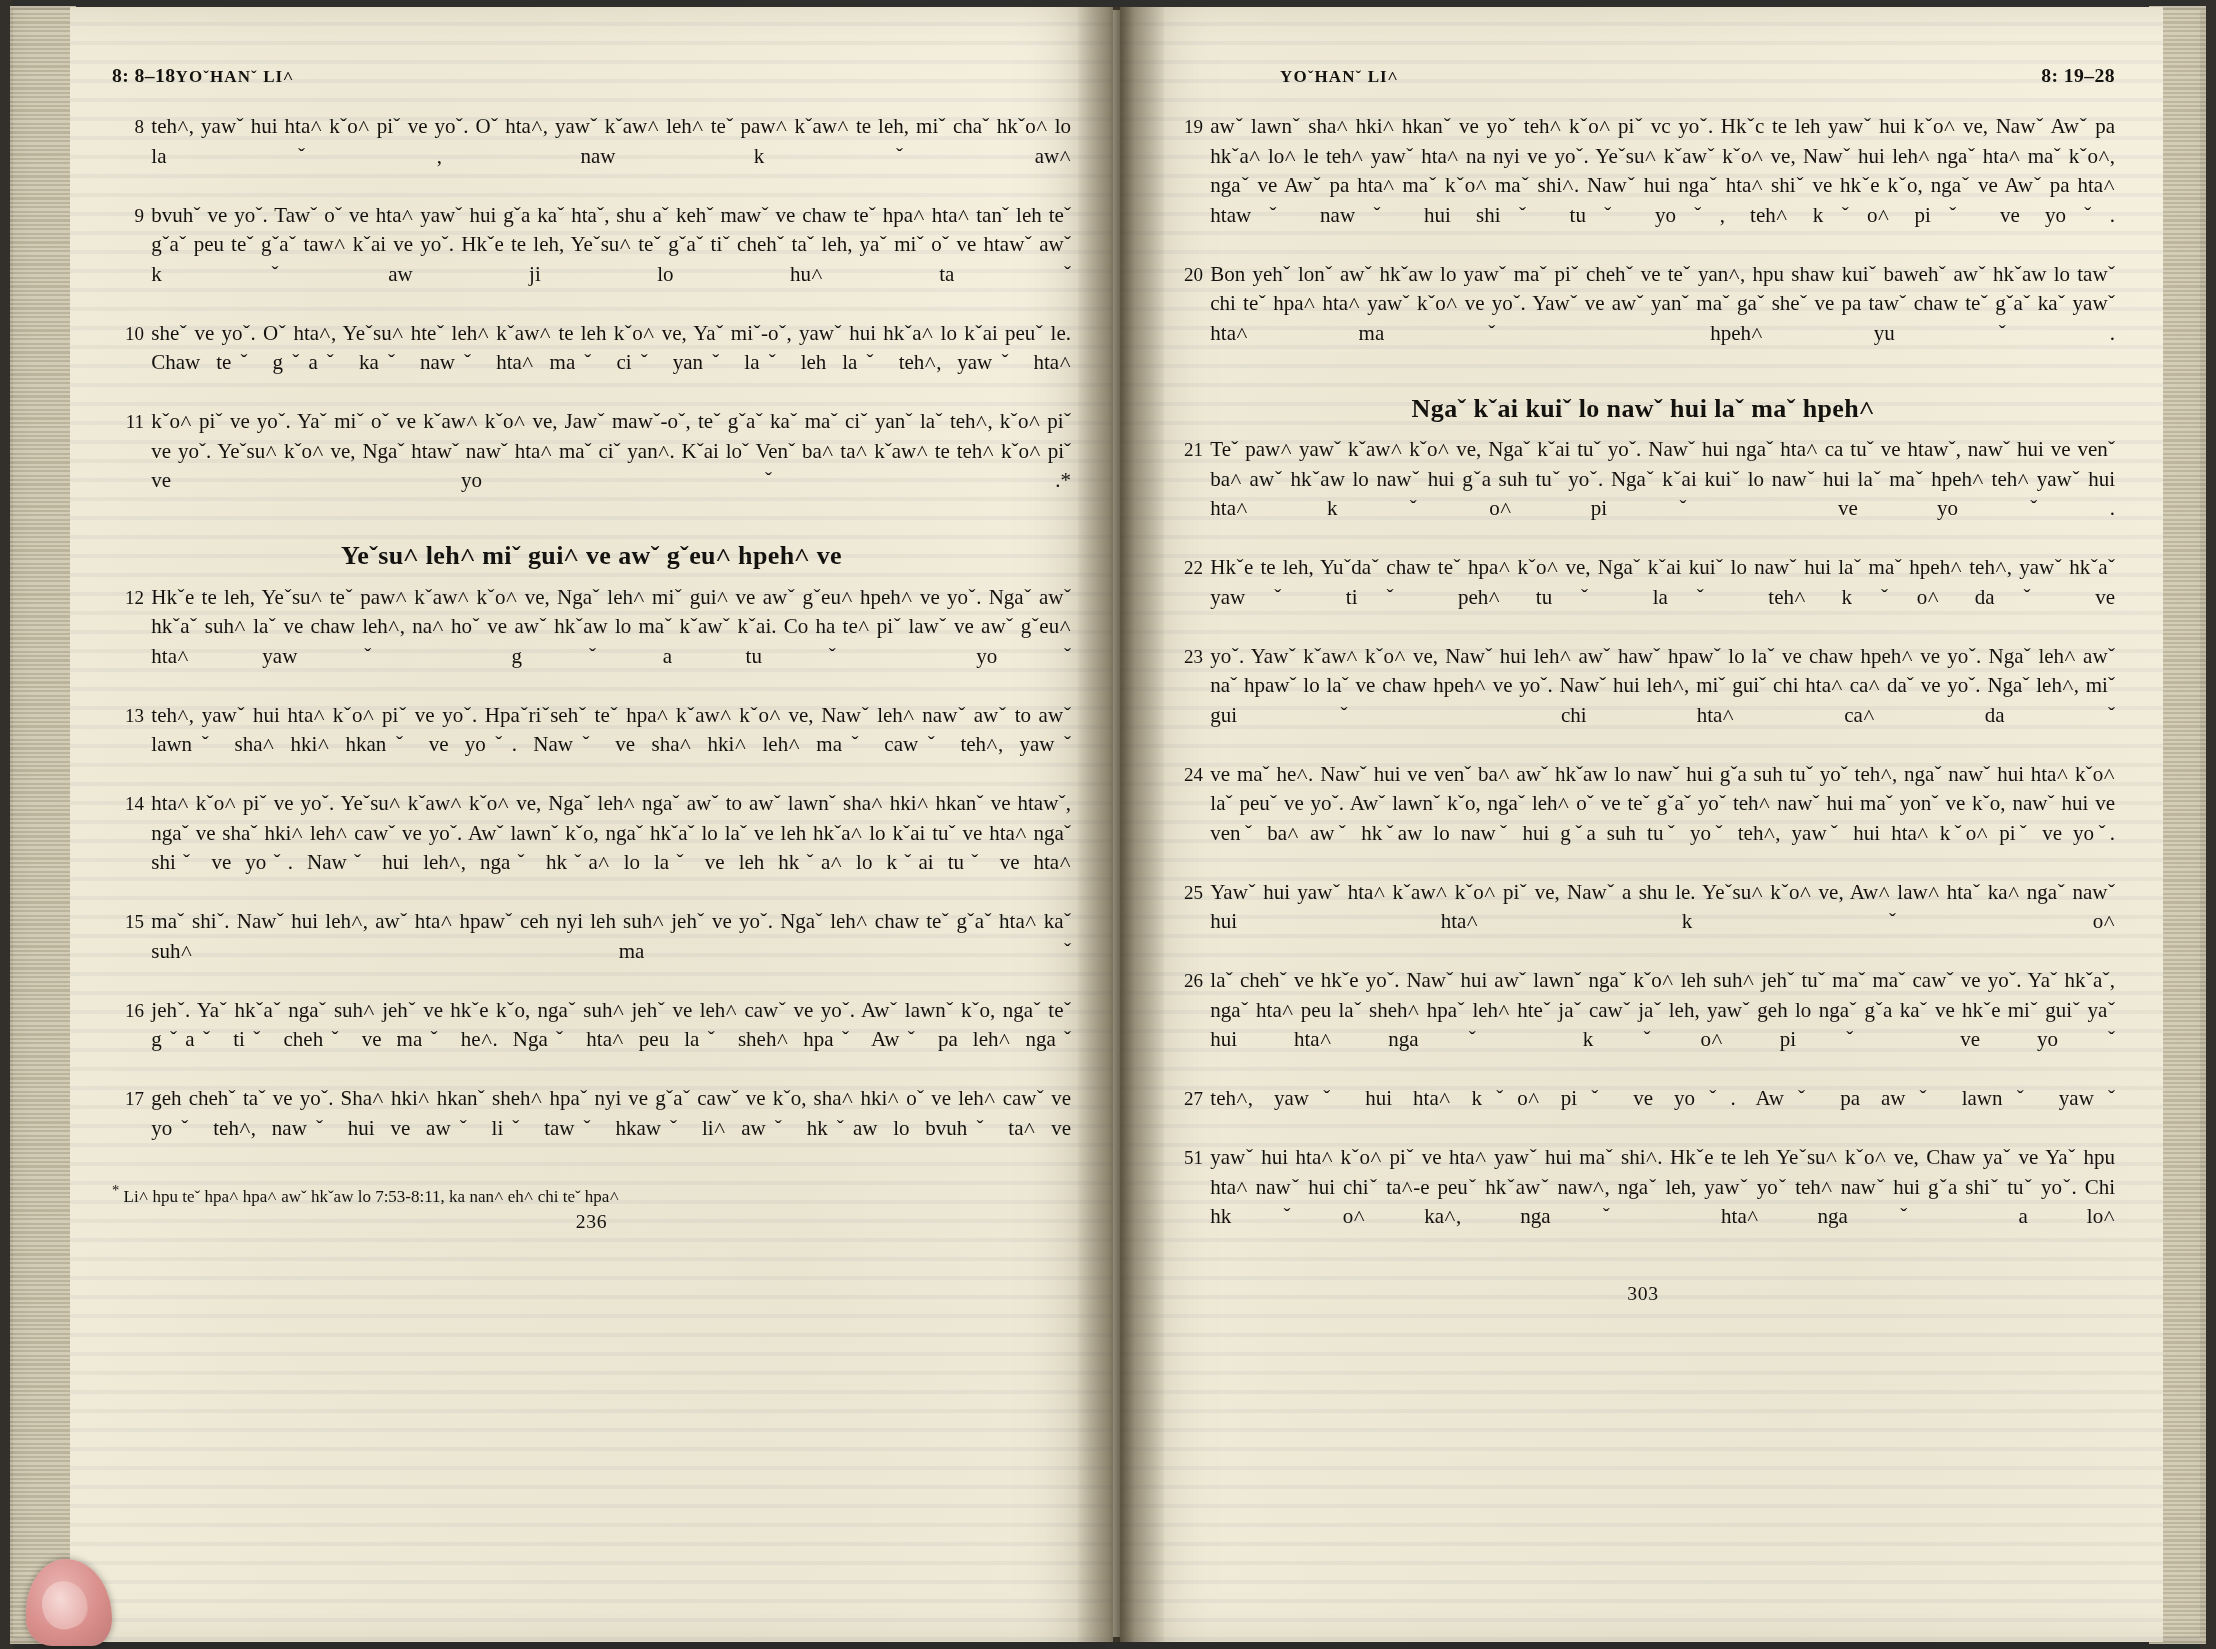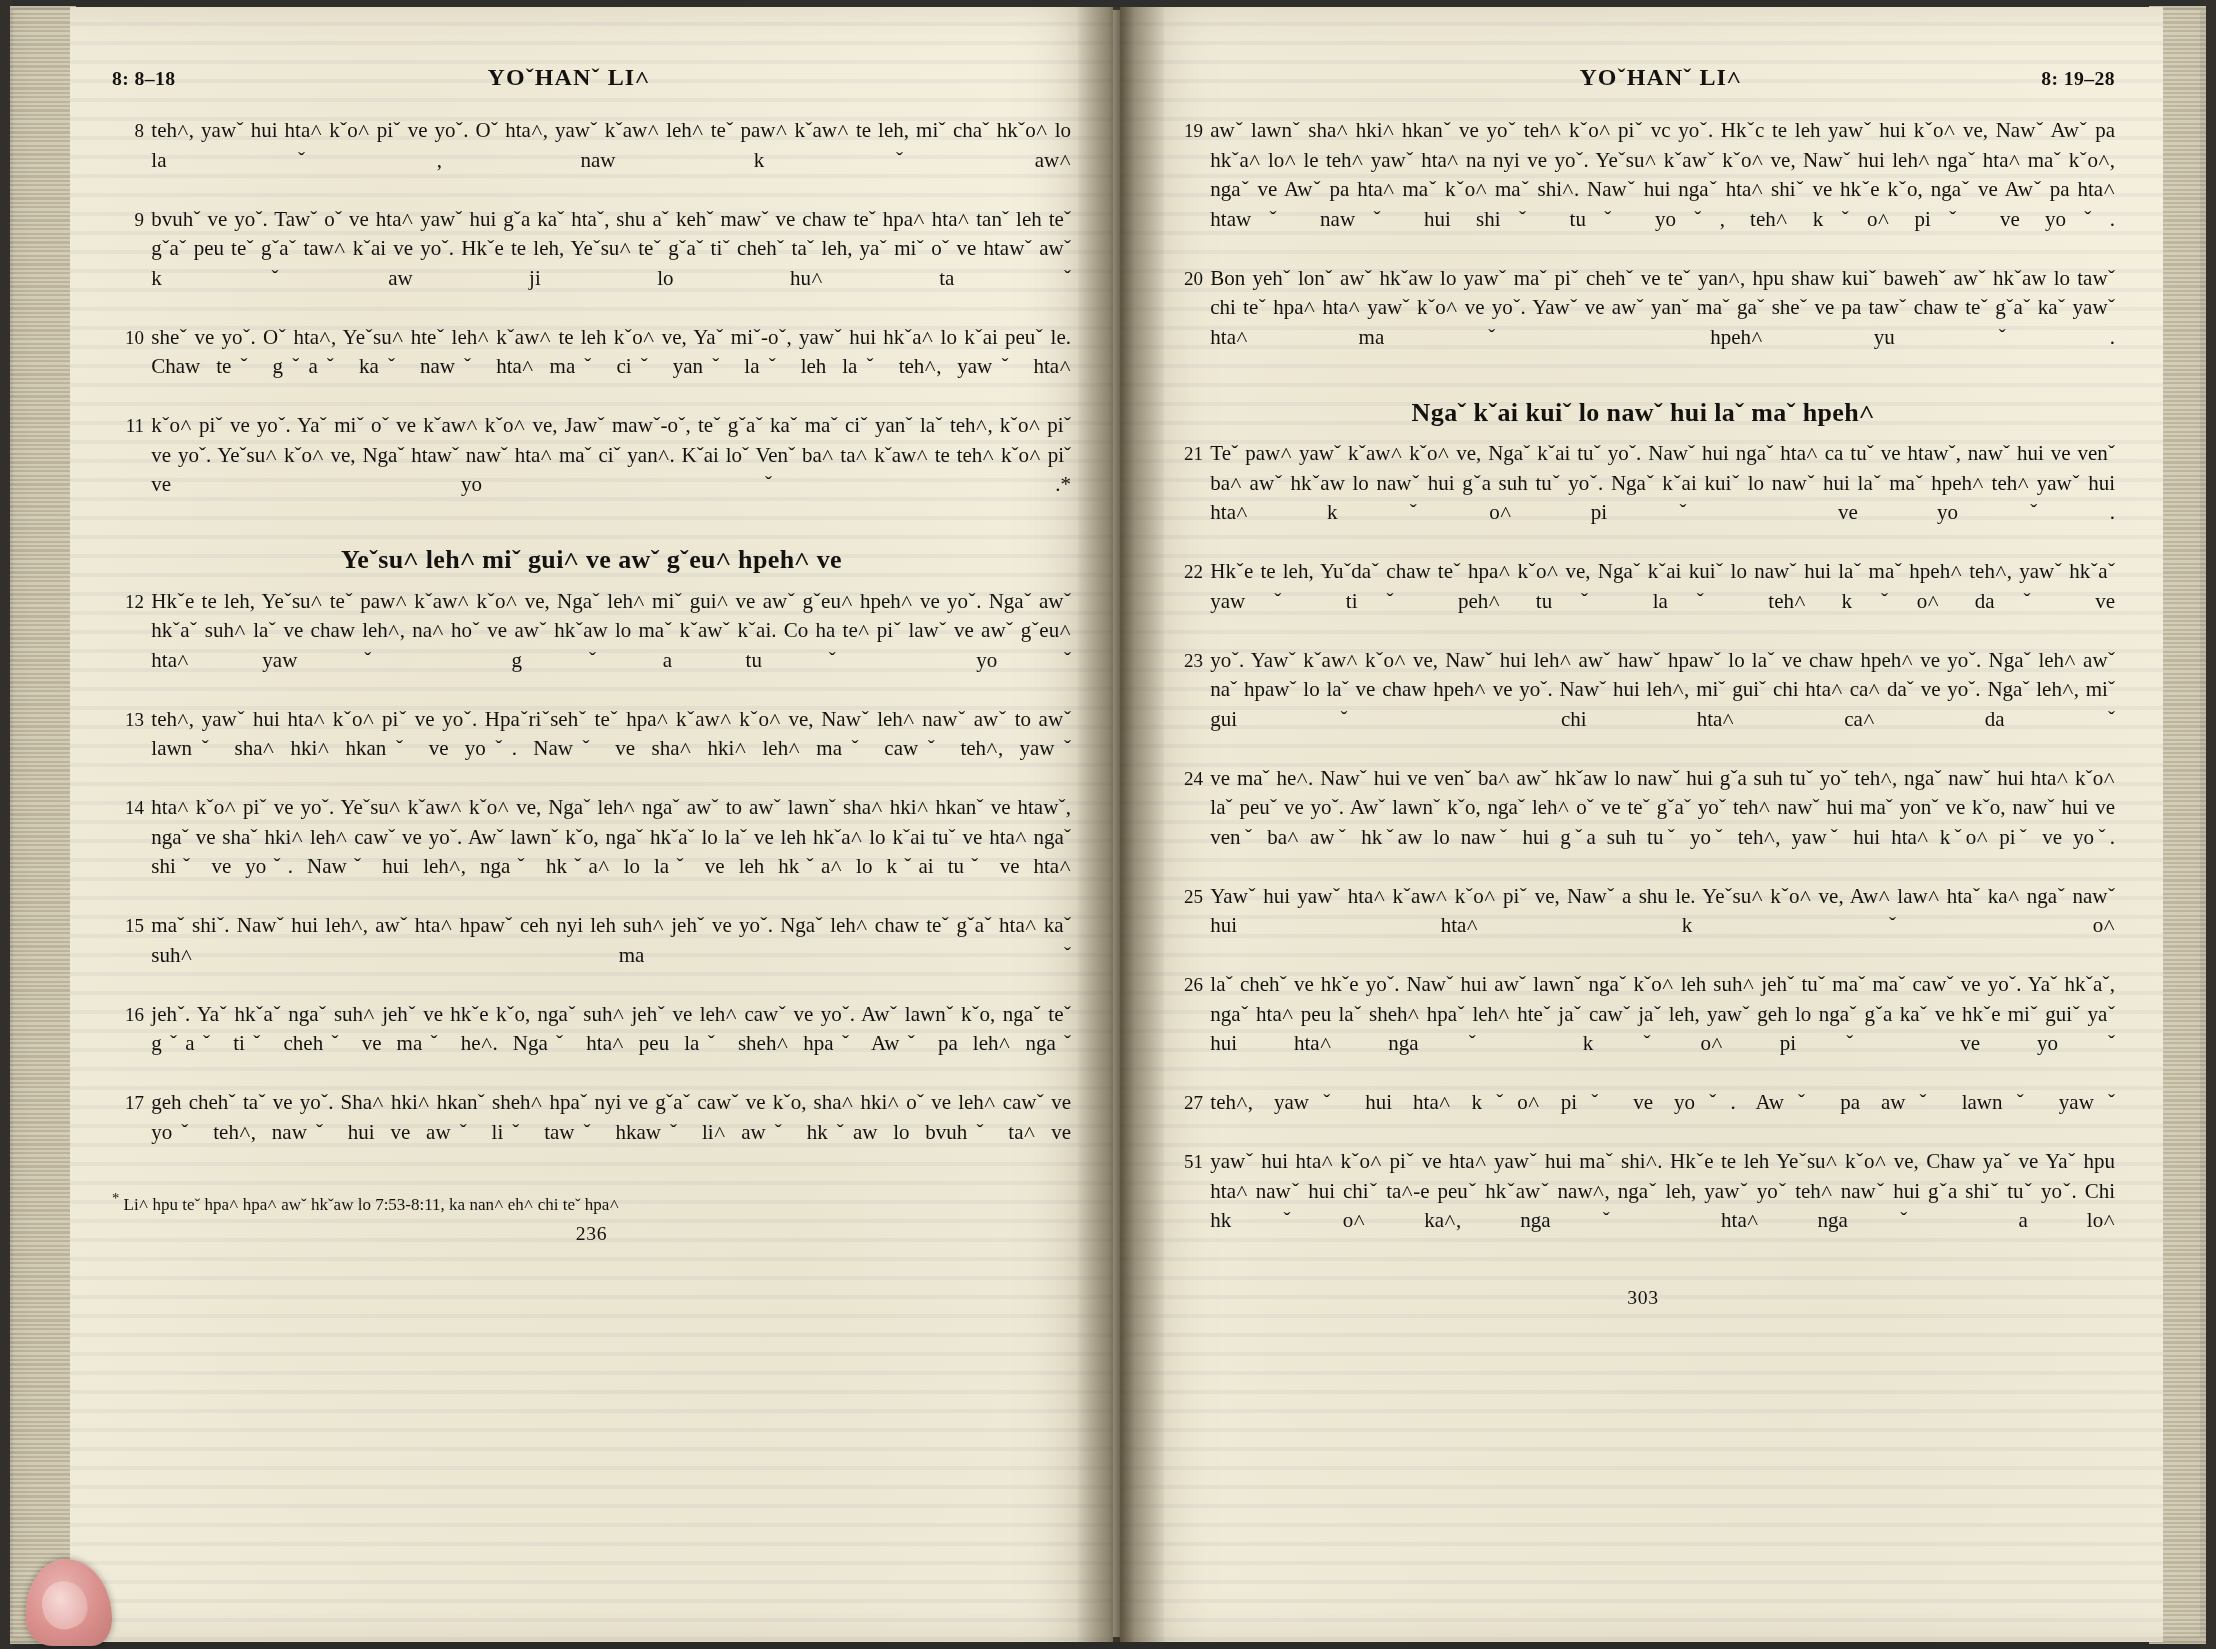--- a/index.html
+++ b/index.html
@@ -96,23 +96,22 @@
     letter-spacing: 0.4px;
     margin-bottom: 25px;
   }
   .running-head .folio-ref {
     font-weight: bold;
     font-size: 19.7px;
     white-space: nowrap;
   }
   .running-head .book-title {
     flex: 1;
-    text-align: center;
     font-weight: bold;
-    font-size: 24px;
+    font-size: 17px;
     letter-spacing: 1.1px;
   }
   .running-head .spacer { width: 109px; }
 
   .col {
     font-size: 21px;
     line-height: 29.5px;
     text-align: justify;
     text-justify: inter-word;
     word-spacing: 1.5px;
@@ -138,21 +137,21 @@
 
   .section-heading {
     text-align: center;
     font-weight: bold;
     font-size: 26px;
     margin: 16px 0 11.7px 0;
     letter-spacing: 0.4px;
   }
   .footnote {
     font-size: 17px;
-    line-height: 30px;
+    line-height: 22px;
     margin-top: 5.8px;
     text-align: justify;
   }
   .footnote .mark { font-size: 14.6px; vertical-align: super; }
 
   .xref {
     text-align: center;
     font-size: 17px;
     margin-top: 10.2px;
   }

